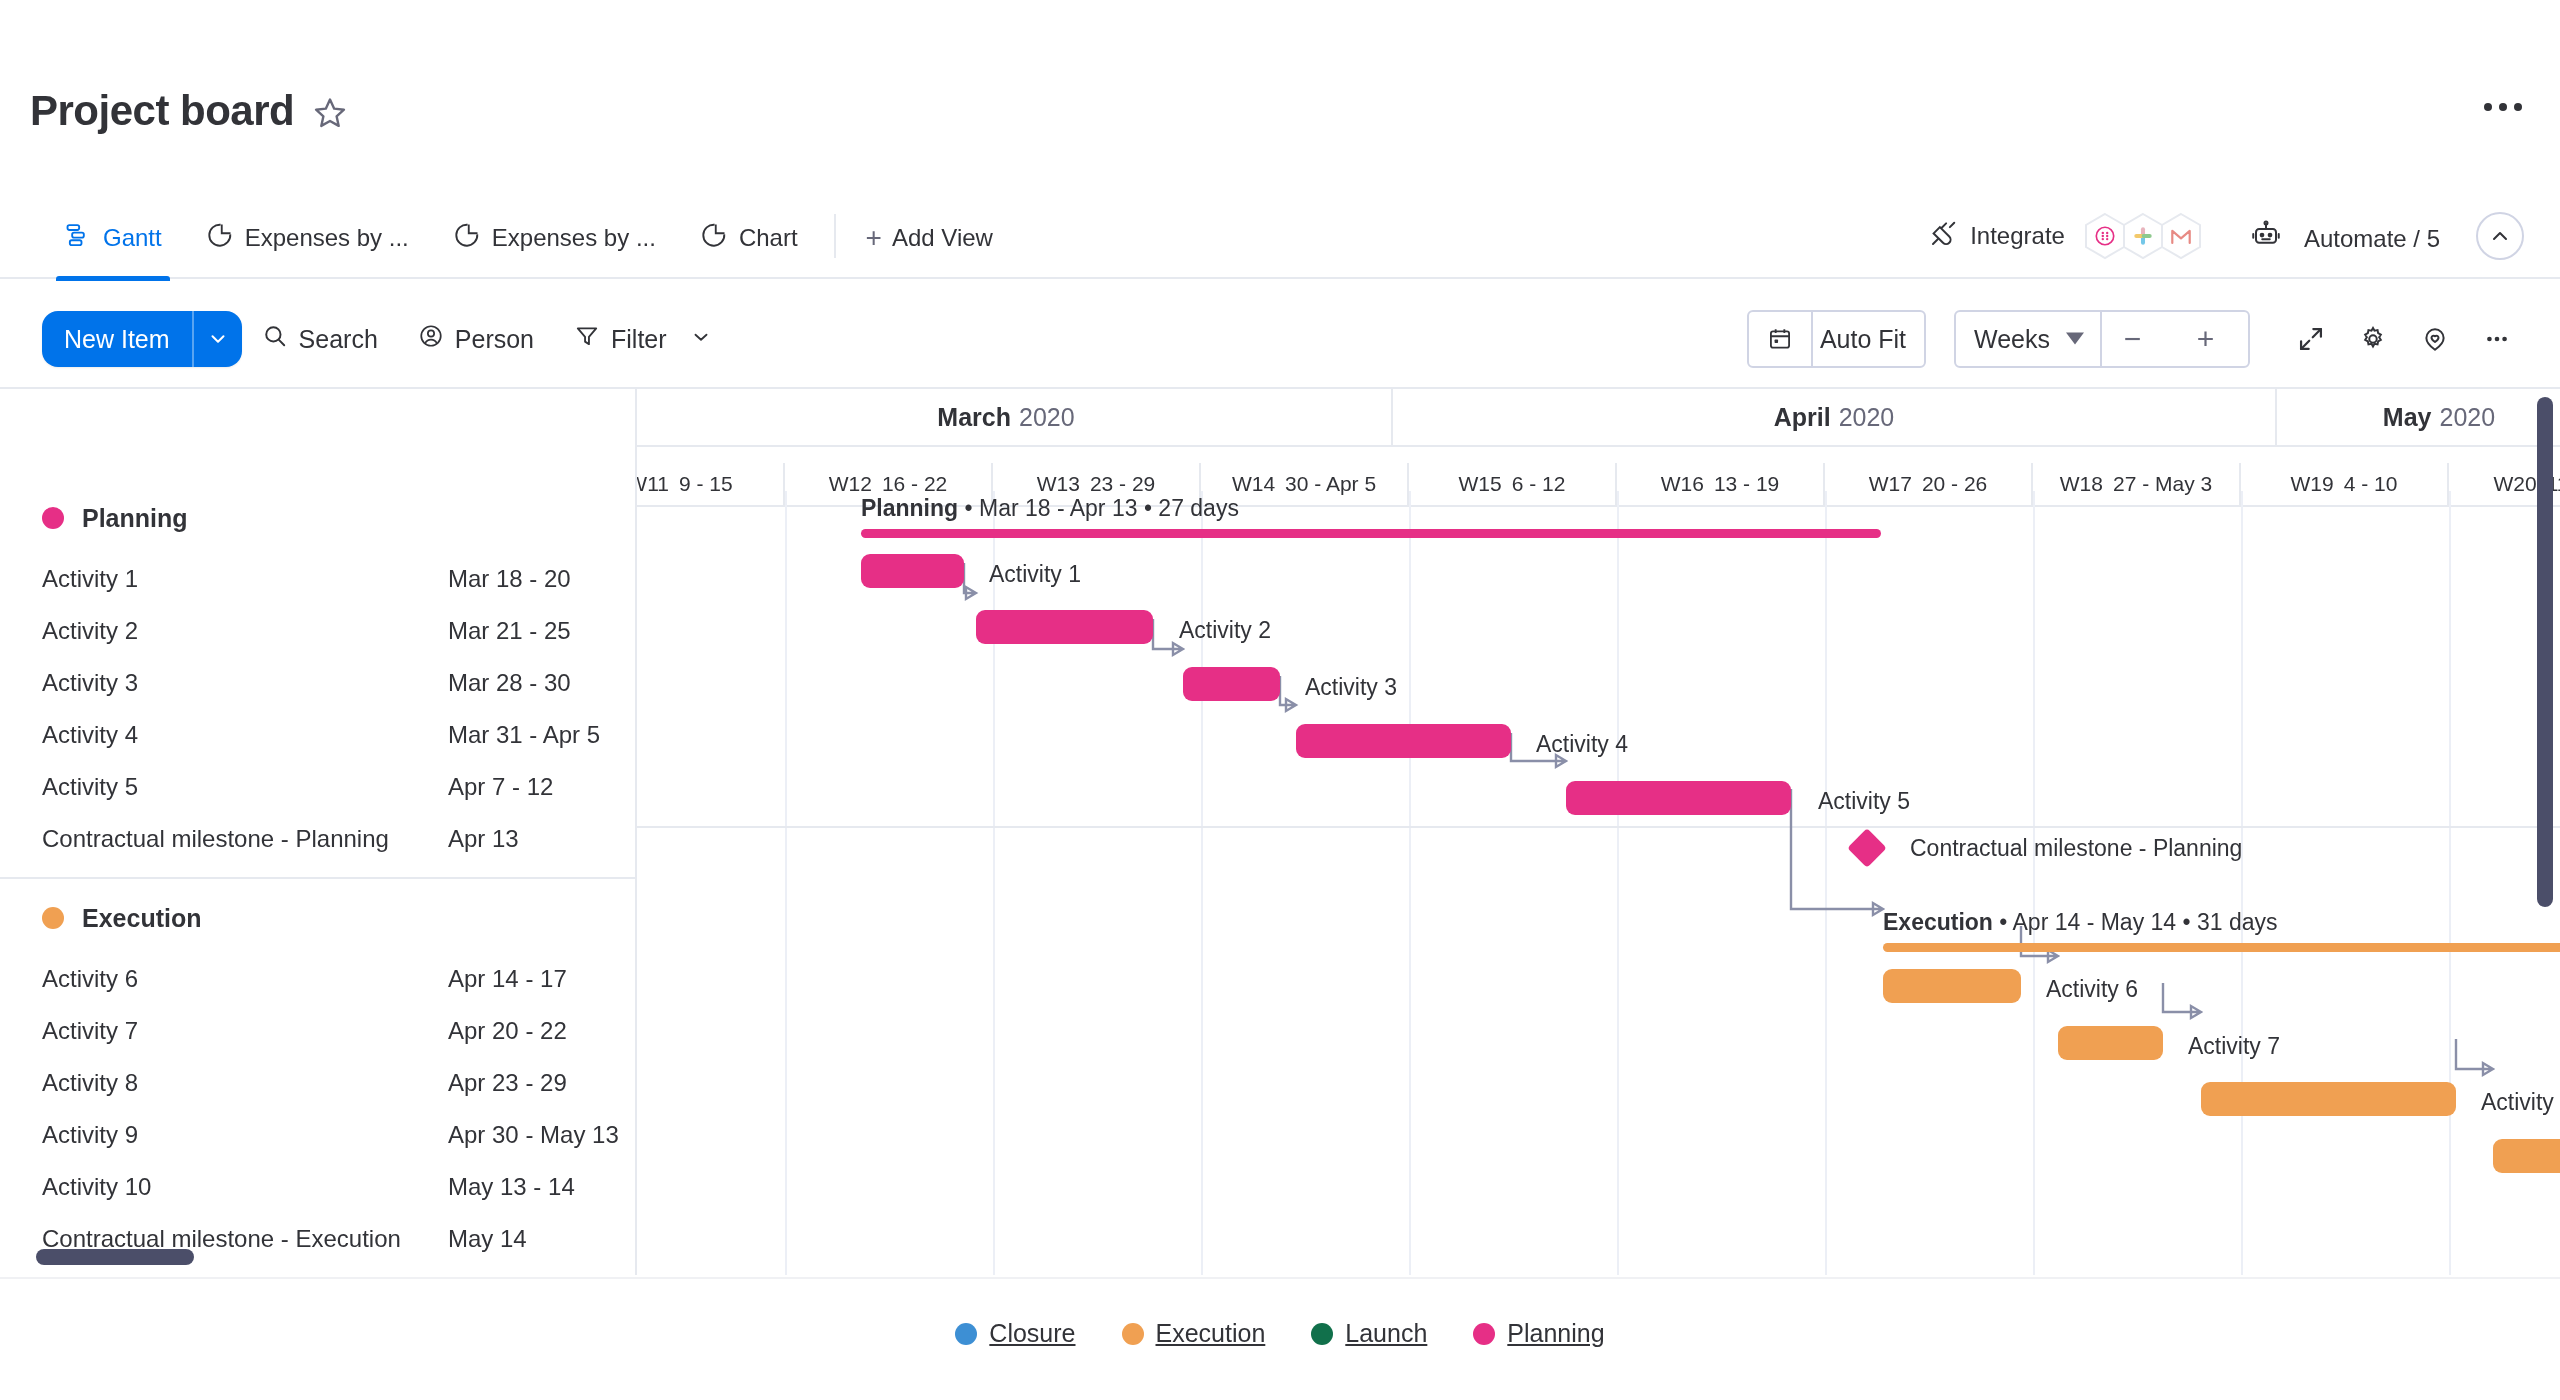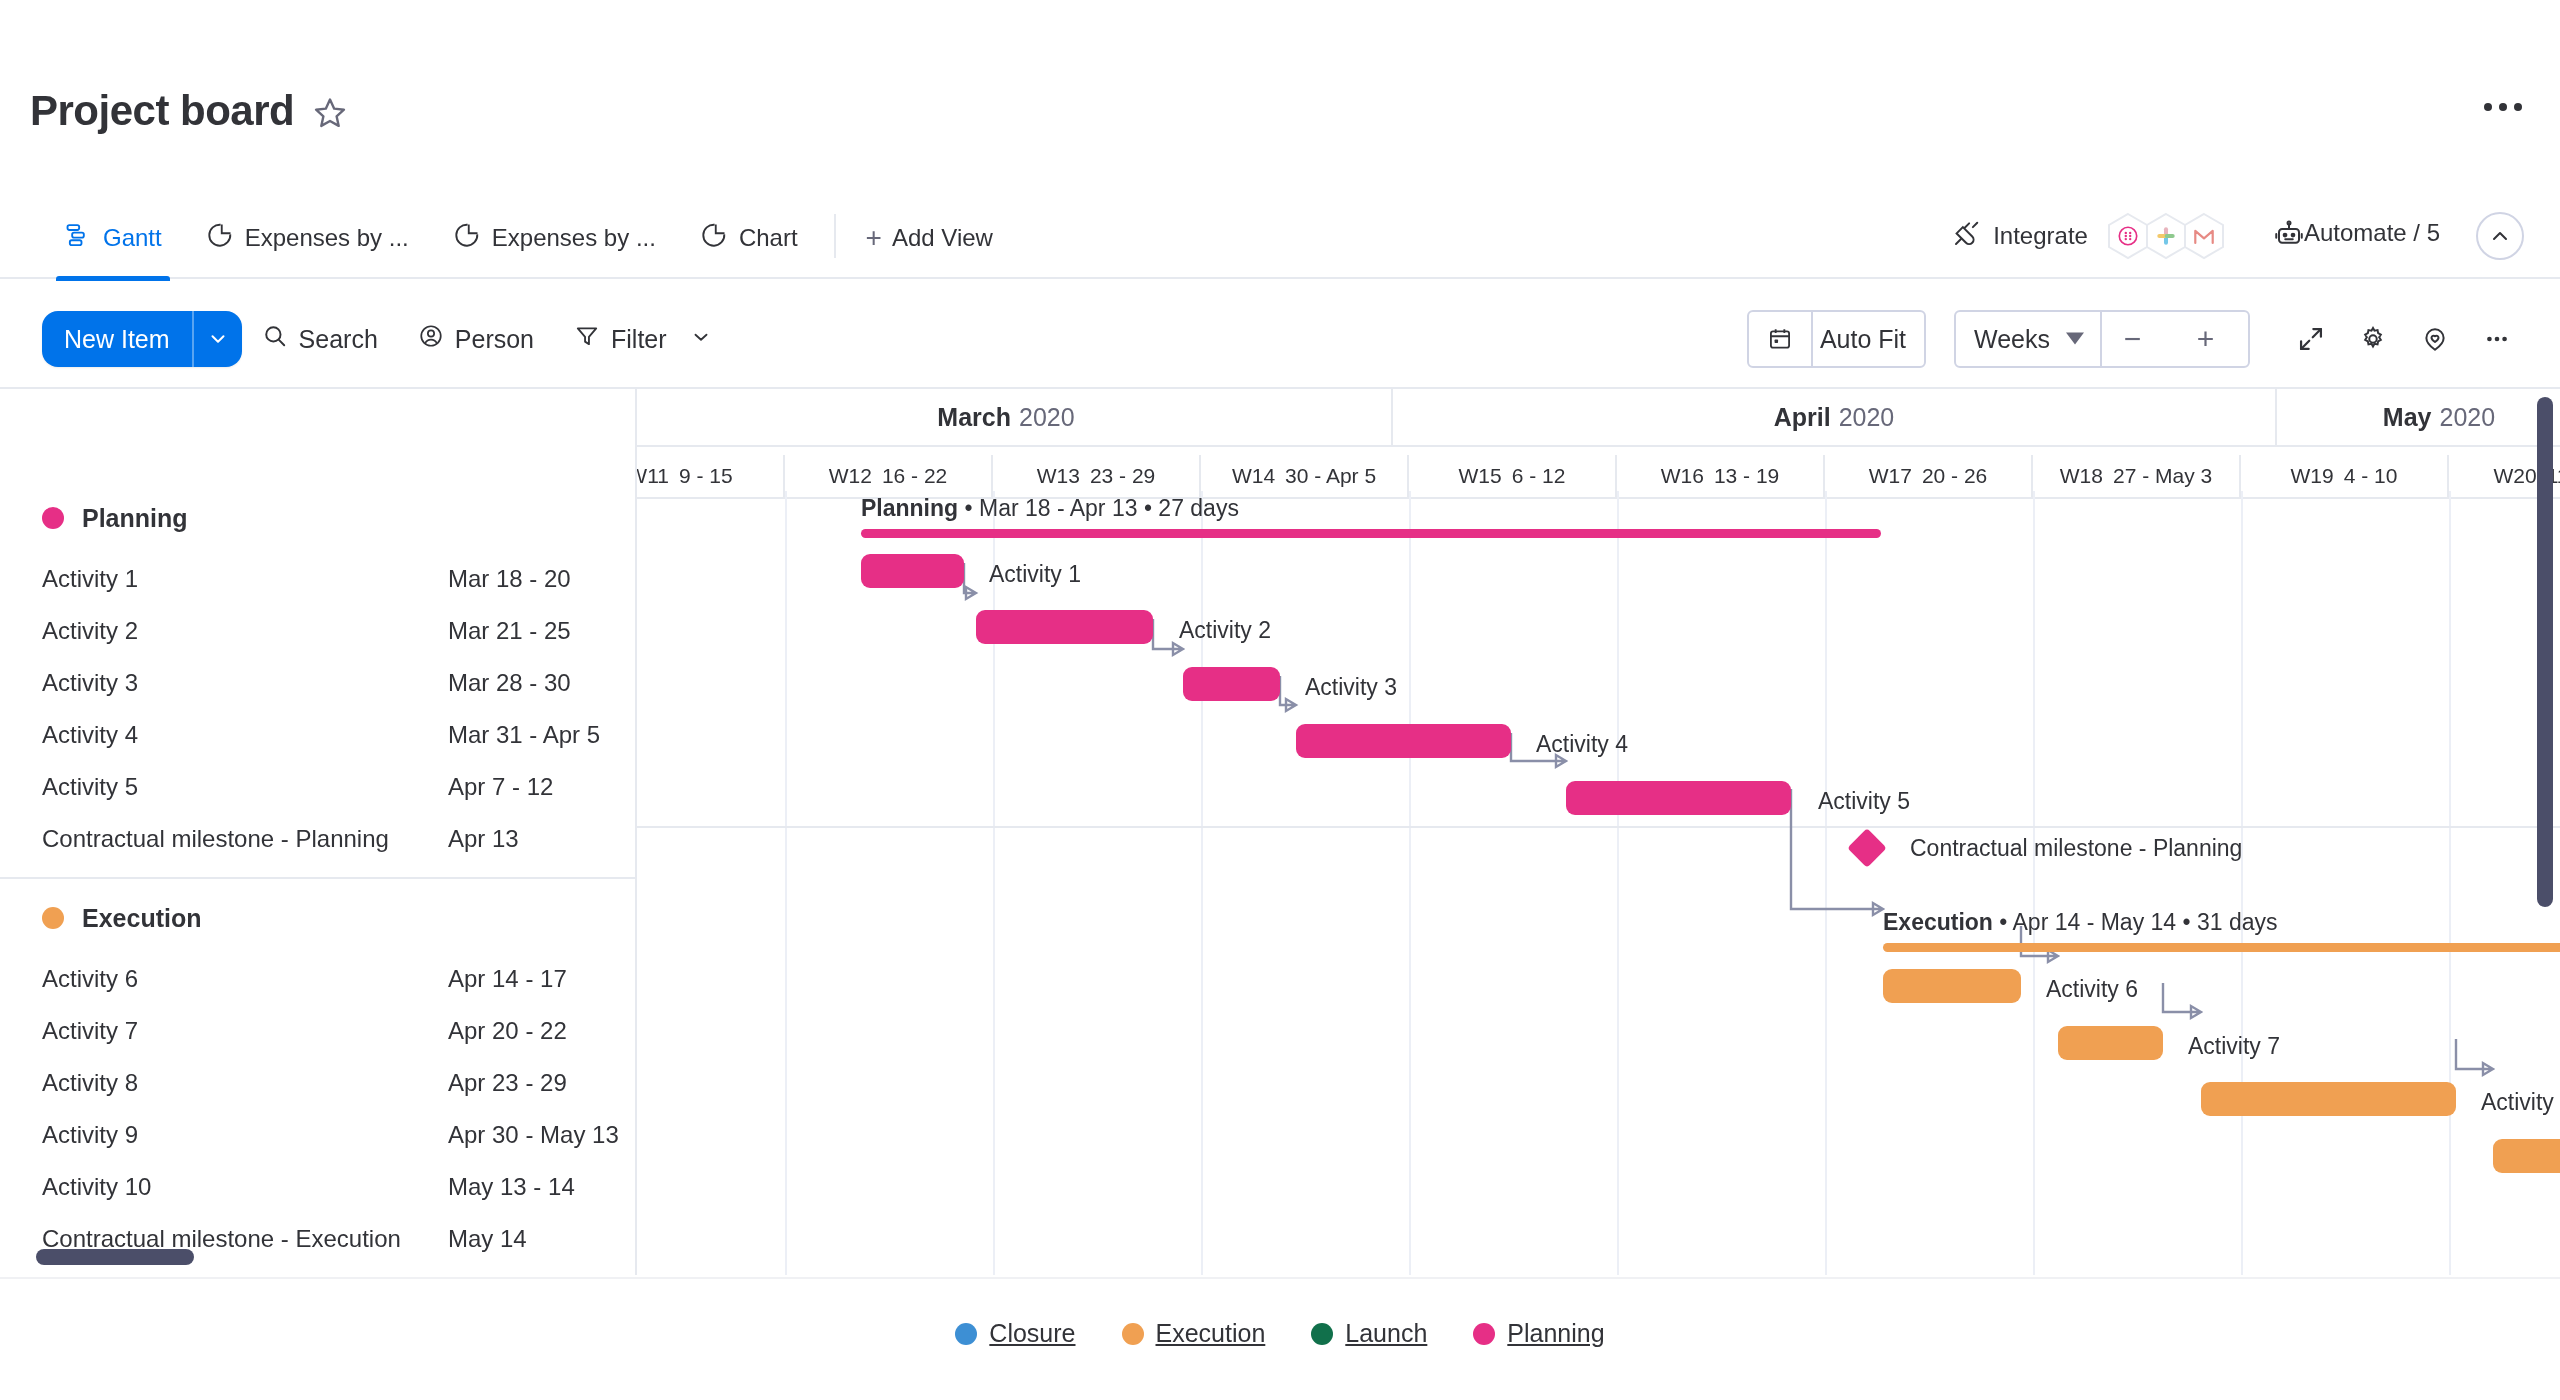--- a/index.html
+++ b/index.html
@@ -75,21 +75,21 @@
   .integrate-label { font-size: 24px; color: #323338; }
   .hexes { display: flex; align-items: center; margin-left: 6px; }
   .hex {
     width: 44px; height: 48px; position: relative;
     display: flex; align-items: center; justify-content: center;
     margin-left: -6px;
   }
   .hex:first-child { margin-left: 0; }
   .hex svg.hexbg { position: absolute; inset: 0; }
   .automate-group {
-    display: flex; align-items: flex-start; gap: 0; cursor: pointer; margin-left: 48px;
+    display: flex; align-items: flex-end; gap: 23px; cursor: pointer; margin-left: 48px;
   }
   .automate-label { font-size: 24px; color: #323338; }
   .collapse-btn {
     width: 48px; height: 48px; border: 2px solid #d0d4e4; border-radius: 50%;
     display: flex; align-items: center; justify-content: center;
     margin-left: 36px; cursor: pointer;
   }
 
   
   .toolbar {
@@ -178,21 +178,21 @@
   .month-cell {
     position: absolute; top: 0; height: 58px;
     display: flex; align-items: center; justify-content: center;
     font-size: 25px; color: #323338;
     border-right: 2px solid #e6e9ef; border-bottom: 2px solid #e6e9ef;
   }
   .month-cell b { font-weight: bold; margin-right: 8px; }
   .month-cell .yr { color: #676879; font-weight: normal; }
   .week-row { position: absolute; left: 0; top: 58px; height: 44px; width: 1980px; }
   .week-cell {
-    position: absolute; top: 8px; height: 44px;
+    position: absolute; top: 16px; height: 44px;
     display: flex; align-items: center; justify-content: center;
     font-size: 21px; color: #323338; gap: 10px;
     border-right: 2px solid #e6e9ef; border-bottom: 2px solid #e6e9ef;
   }
   .grid-lines { position: absolute; left: 0; top: 102px; width: 1980px; height: 786px; }
   .vline { position: absolute; top: 0; bottom: 0; width: 2px; background: #eceff6; }
   .hline { position: absolute; left: 0; width: 1980px; height: 2px; background: #e6e9ef; }
 
   .bars { position: absolute; left: 0; top: 102px; width: 1980px; height: 786px; }
   .grp-bar {

